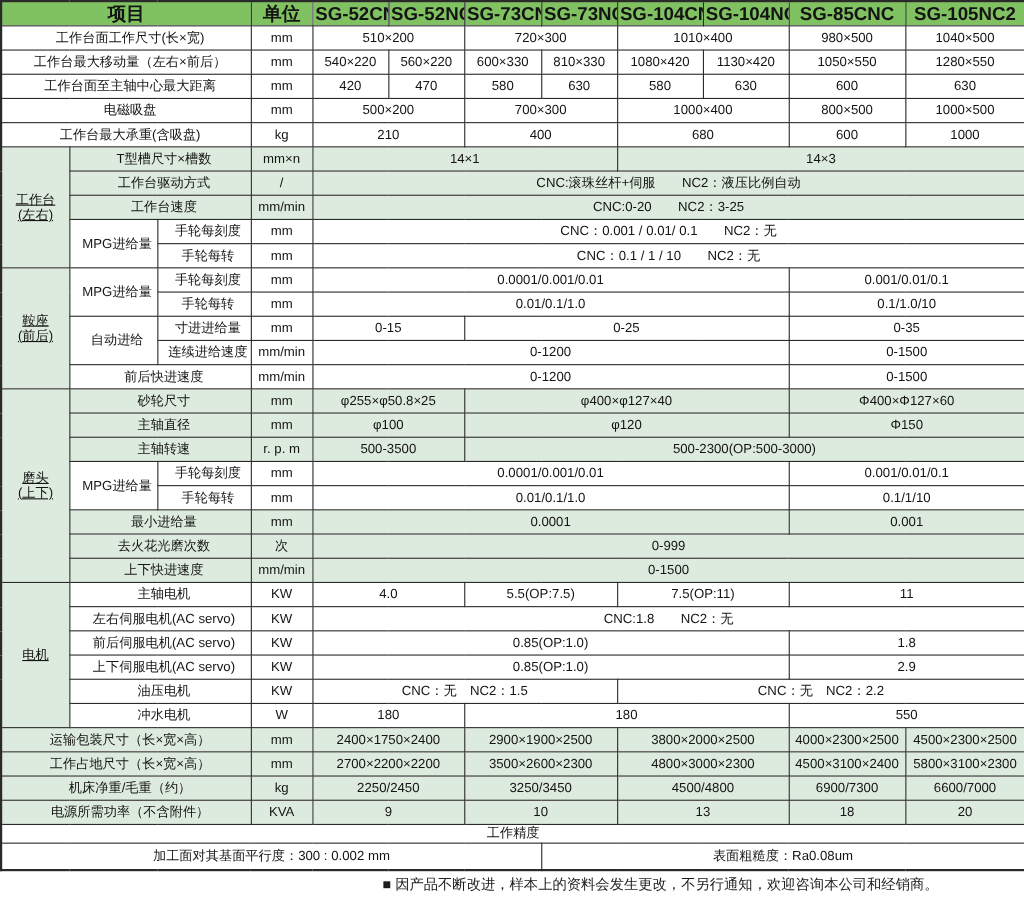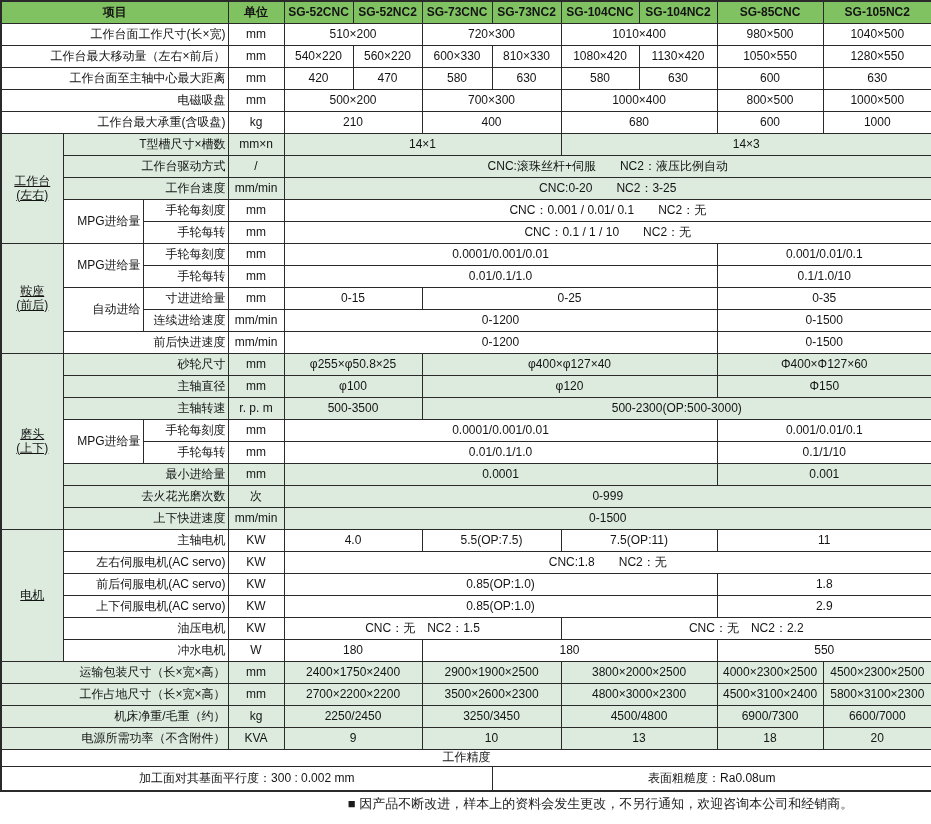--- a/index.html
+++ b/index.html
@@ -19,25 +19,25 @@
   }
   .spec td,.spec th{
     border:1px solid var(--line);
     font-size:12px;line-height:1.12;
     height:21px;padding:0 2px;
     text-align:center;vertical-align:middle;
     white-space:nowrap;overflow:hidden;
     font-weight:normal;color:var(--ink);
   }
   .spec tr.h th{
-    background:var(--hdr);font-weight:bold;font-size:12px;
+    background:var(--hdr);font-weight:bold;font-size:17px;
   }
   .spec tr.g td{background:var(--tint);}
   .spec td.sec{background:var(--tint);text-align:center;text-decoration:underline;}
-  .spec td.label{text-align:right;padding-left:9px;}
+  .spec td.label{text-align:center;padding-left:9px;}
   .footer-note{
     width:931px;margin-top:3px;text-align:center;
     padding-left:270px;box-sizing:border-box;
     font-size:13px;color:#1c1c1c;
   }
 </style>
 </head>
 <body>
 
 <div class="sheet">

